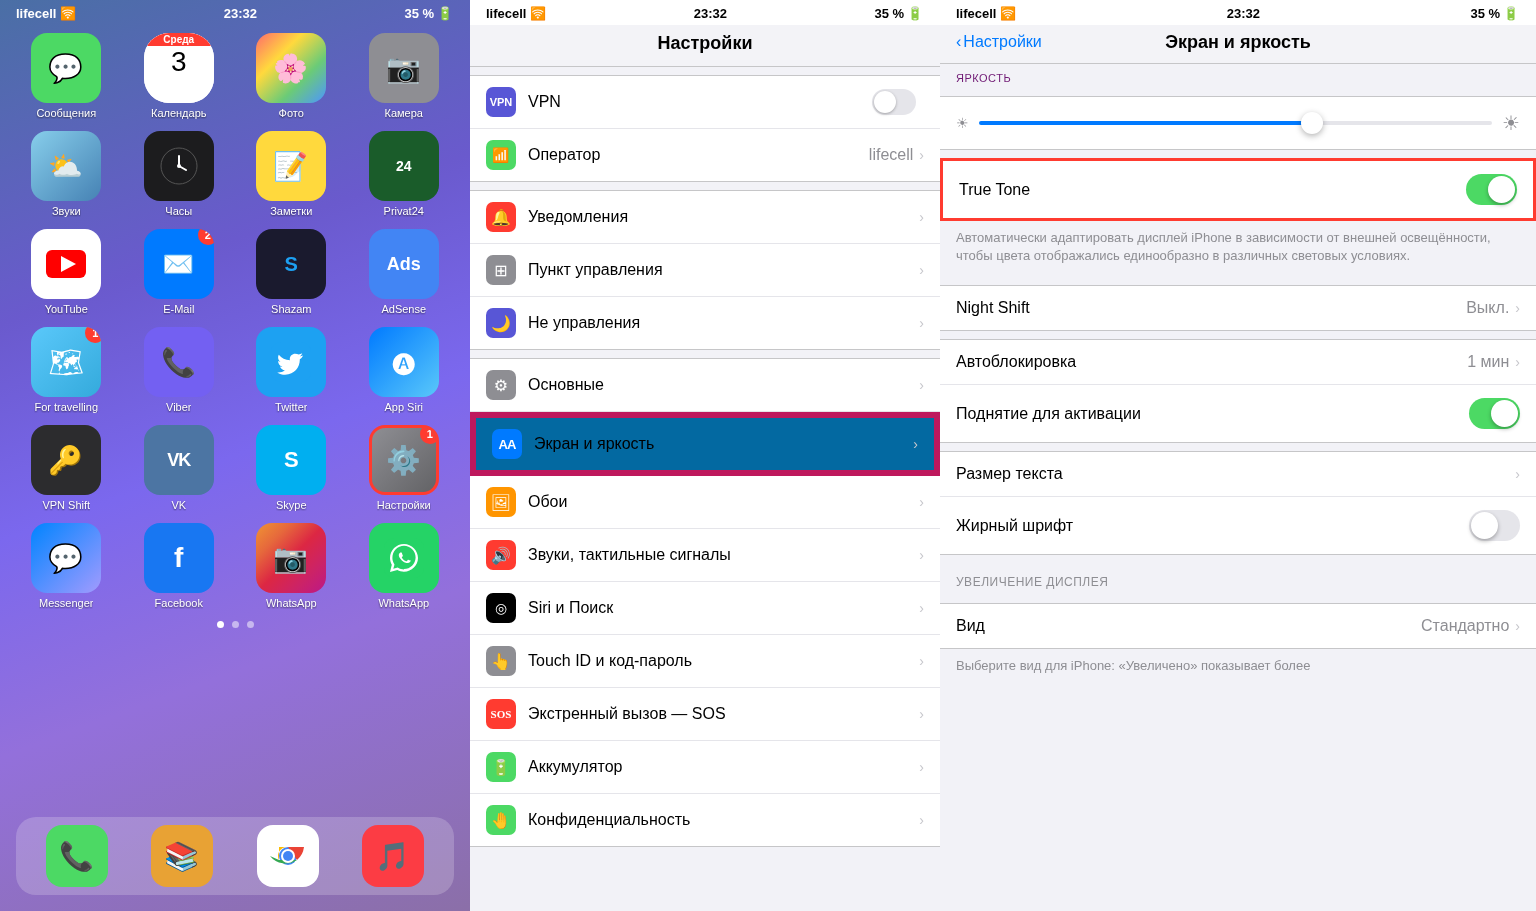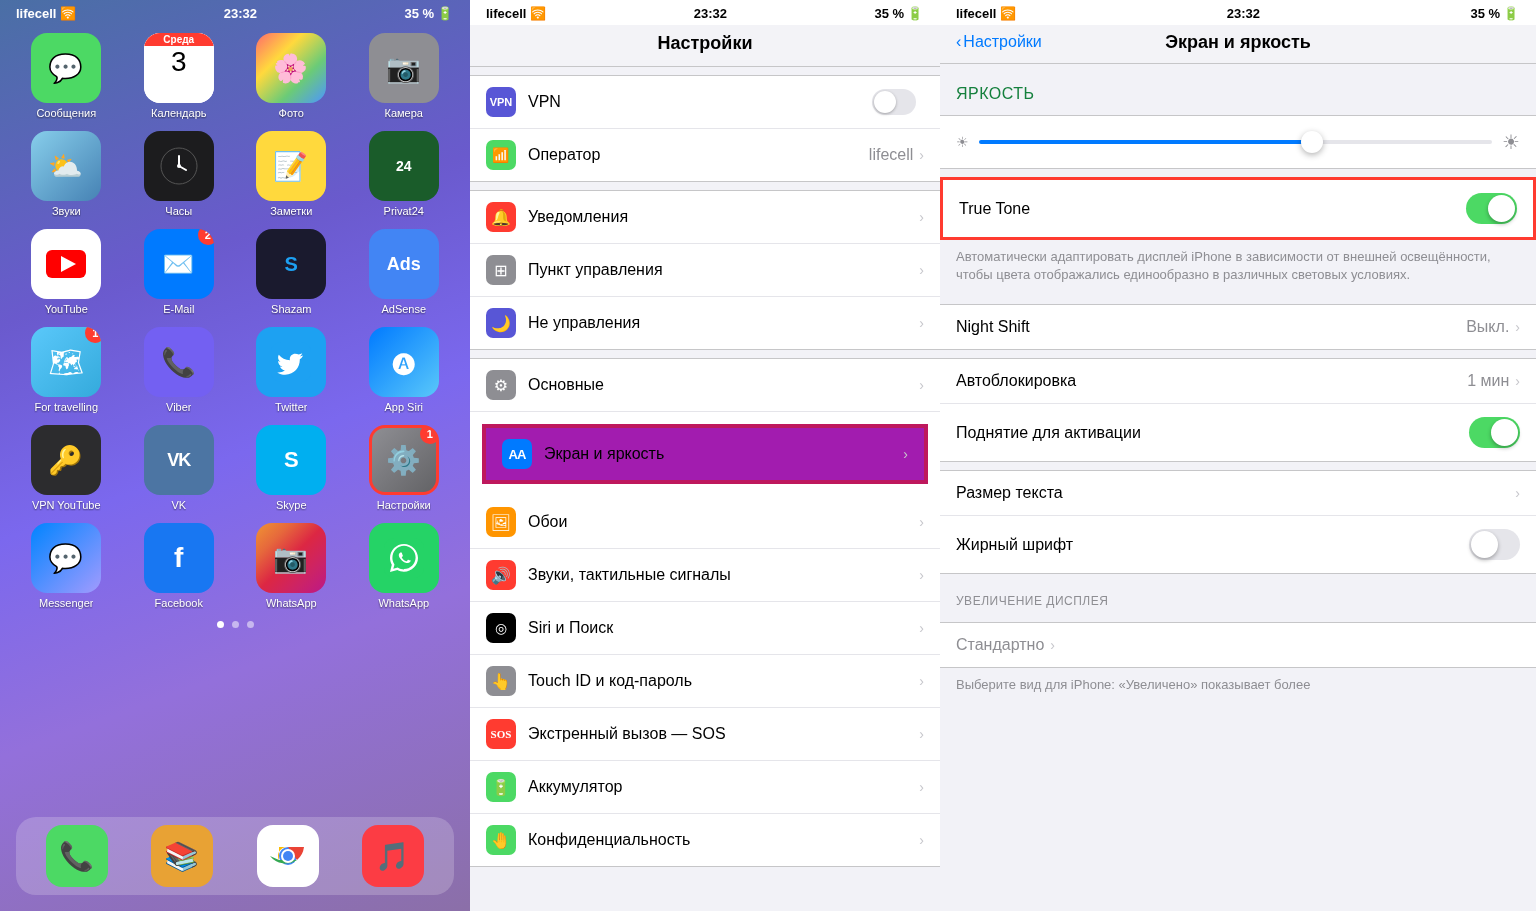--- a/index.html
+++ b/index.html
@@ -275,25 +275,24 @@
 
     .display-section {
       background: white;
       margin: 8px 0 0;
       border-top: 1px solid #c6c6c8;
       border-bottom: 1px solid #c6c6c8;
     }
 
     .section-header {
       padding: 8px 16px 4px;
-      font-size: 16px;
-      color: #15803d;
+      font-size: 11px;
+      color: #701a75;
       text-transform: uppercase;
       letter-spacing: 0.5px;
-      margin-top: 13px;
     }
 
     .brightness-row {
       display: flex;
       align-items: center;
       padding: 14px 16px;
       gap: 10px;
       background: white;
     }
     .brightness-icon-min { color: #8e8e93; font-size: 14px; }
@@ -433,21 +432,21 @@
     </span>
   </div>
 
   <div class="home-grid">
 
     <div class="app-icon">
       <div class="app-icon-img app-messages">💬</div>
       <span class="app-icon-label">Сообщения</span>
     </div>
     <div class="app-icon">
-      <div class="app-icon-img" style="background:white; padding:0; overflow:hidden;">
+      <div class="app-icon-img" style="background:white; padding:0; overflow:hidden;border-radius:25px;">
         <div class="calendar-inner">
           <div class="calendar-header-strip">Среда</div>
           <div class="calendar-date">3</div>
         </div>
       </div>
       <span class="app-icon-label">Календарь</span>
     </div>
     <div class="app-icon">
       <div class="app-icon-img app-photos">🌸</div>
       <span class="app-icon-label">Фото</span>
@@ -526,21 +525,21 @@
       </div>
       <span class="app-icon-label">Twitter</span>
     </div>
     <div class="app-icon">
       <div class="app-icon-img app-appstore" style="font-size:22px;">🅐</div>
       <span class="app-icon-label">App Siri</span>
     </div>
 
     <div class="app-icon">
       <div class="app-icon-img app-vpnmaster">🔑</div>
-      <span class="app-icon-label">VPN YouTube</span>
+      <span class="app-icon-label">VPN Shift</span>
     </div>
     <div class="app-icon">
       <div class="app-icon-img app-vk" style="font-size:18px; font-weight:700; letter-spacing:-1px;">VK</div>
       <span class="app-icon-label">VK</span>
     </div>
     <div class="app-icon">
       <div class="app-icon-img app-skype" style="font-size:22px; font-weight:700;">S</div>
       <span class="app-icon-label">Skype</span>
     </div>
     <div class="app-icon" style="position:relative;">
@@ -658,21 +657,21 @@
         <span class="settings-chevron">›</span>
       </div>
     </div>
 
     <div class="settings-section">
       <div class="settings-row">
         <div class="settings-icon icon-general">⚙</div>
         <span class="settings-label">Основные</span>
         <span class="settings-chevron">›</span>
       </div>
-      <div class="settings-row" style="background:#a21caf; border:4px solid #be185d; margin: 12px;">
+      <div class="settings-row" style="background:#0369a1; border:6px solid #be185d; margin: 0;">
         <div class="settings-icon icon-display" style="font-size:13px; font-weight:700; letter-spacing:-1px;">AA</div>
         <span class="settings-label">Экран и яркость</span>
         <span class="settings-chevron">›</span>
       </div>
       <div class="settings-row">
         <div class="settings-icon icon-wallpaper">🖼</div>
         <span class="settings-label">Обои</span>
         <span class="settings-chevron">›</span>
       </div>
       <div class="settings-row">
@@ -783,19 +782,20 @@
         <span class="display-label">Жирный шрифт</span>
         <div class="toggle off">
           <div class="toggle-thumb"></div>
         </div>
       </div>
     </div>
 
     <div class="section-title-label">УВЕЛИЧЕНИЕ ДИСПЛЕЯ</div>
     <div class="display-section">
       <div class="display-row">
+        <span class="display-label">Вид</span>
         <span class="display-value">Стандартно</span>
         <span class="display-chevron">›</span>
       </div>
     </div>
     <div class="sub-text">Выберите вид для iPhone: «Увеличено» показывает более</div>
   </div>
 </div>
 
 </body></html>

